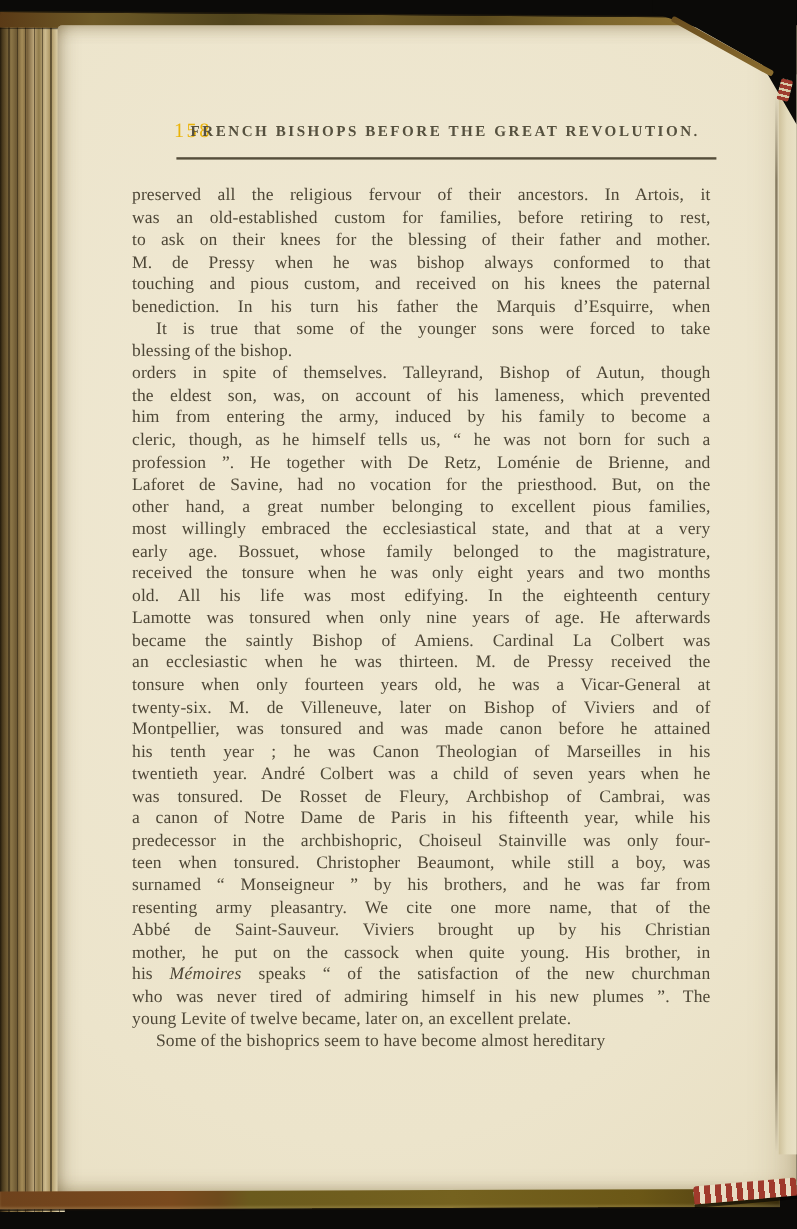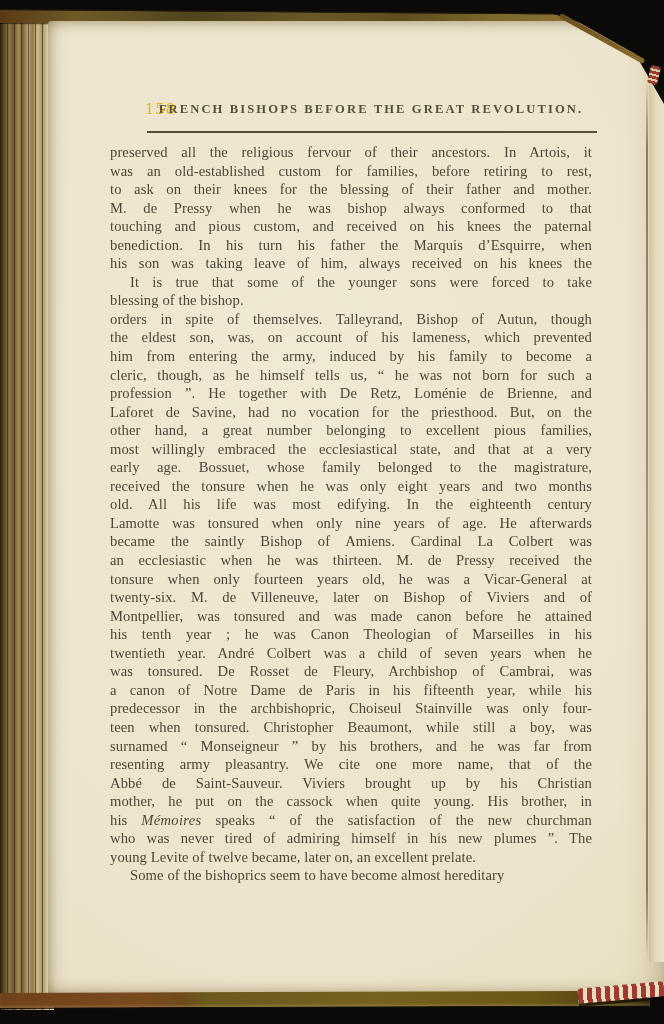--- a/index.html
+++ b/index.html
@@ -102,21 +102,21 @@
   .running-title{
     position:absolute;left:147px;top:102px;width:448px;
     text-align:center;font-size:12.6px;letter-spacing:2.1px;
     color:#56513f;white-space:nowrap;font-weight:bold;
   }
   .header-rule{
     position:absolute;left:147px;top:131px;width:450px;height:2px;
     background:#554e3b;
   }
   .text-block{
-    position:absolute;left:110px;top:143px;width:482px;
+    position:absolute;left:110px;top:154px;width:482px;
     color:#4e4737;font-size:14.6px;line-height:18.55px;
     letter-spacing:.1px;
   }
   .line{text-align:justify;text-align-last:justify;}
   .line.indent{text-indent:20px;}
   .line.para-end{text-align-last:left;}
   .line i{letter-spacing:.3px;}
 </style>
 </head>
 <body>
@@ -141,21 +141,20 @@
   <div class="running-title">FRENCH BISHOPS BEFORE THE GREAT REVOLUTION.</div>
   <div class="header-rule"></div>
 
   <div class="text-block">
       <div class="line"><span>preserved all the religious fervour of their ancestors.  In Artois, it</span></div>
       <div class="line"><span>was an old-established custom for families, before retiring to rest,</span></div>
       <div class="line"><span>to ask on their knees for the blessing of their father and mother.</span></div>
       <div class="line"><span>M. de Pressy when he was bishop always conformed to that</span></div>
       <div class="line"><span>touching and pious custom, and received on his knees the paternal</span></div>
       <div class="line"><span>benediction.  In his turn his father the Marquis d’Esquirre, when</span></div>
-      <div class="line"><span>his son was taking leave of him, always received on his knees the</span></div>
       <div class="line indent"><span>It is true that some of the younger sons were forced to take</span></div>
       <div class="line para-end"><span>blessing of the bishop.</span></div>
       <div class="line"><span>orders in spite of themselves.  Talleyrand, Bishop of Autun, though</span></div>
       <div class="line"><span>the eldest son, was, on account of his lameness, which prevented</span></div>
       <div class="line"><span>him from entering the army, induced by his family to become a</span></div>
       <div class="line"><span>cleric, though, as he himself tells us, “ he was not born for such a</span></div>
       <div class="line"><span>profession ”.  He together with De Retz, Loménie de Brienne, and</span></div>
       <div class="line"><span>Laforet de Savine, had no vocation for the priesthood.  But, on the</span></div>
       <div class="line"><span>other hand, a great number belonging to excellent pious families,</span></div>
       <div class="line"><span>most willingly embraced the ecclesiastical state, and that at a very</span></div>

